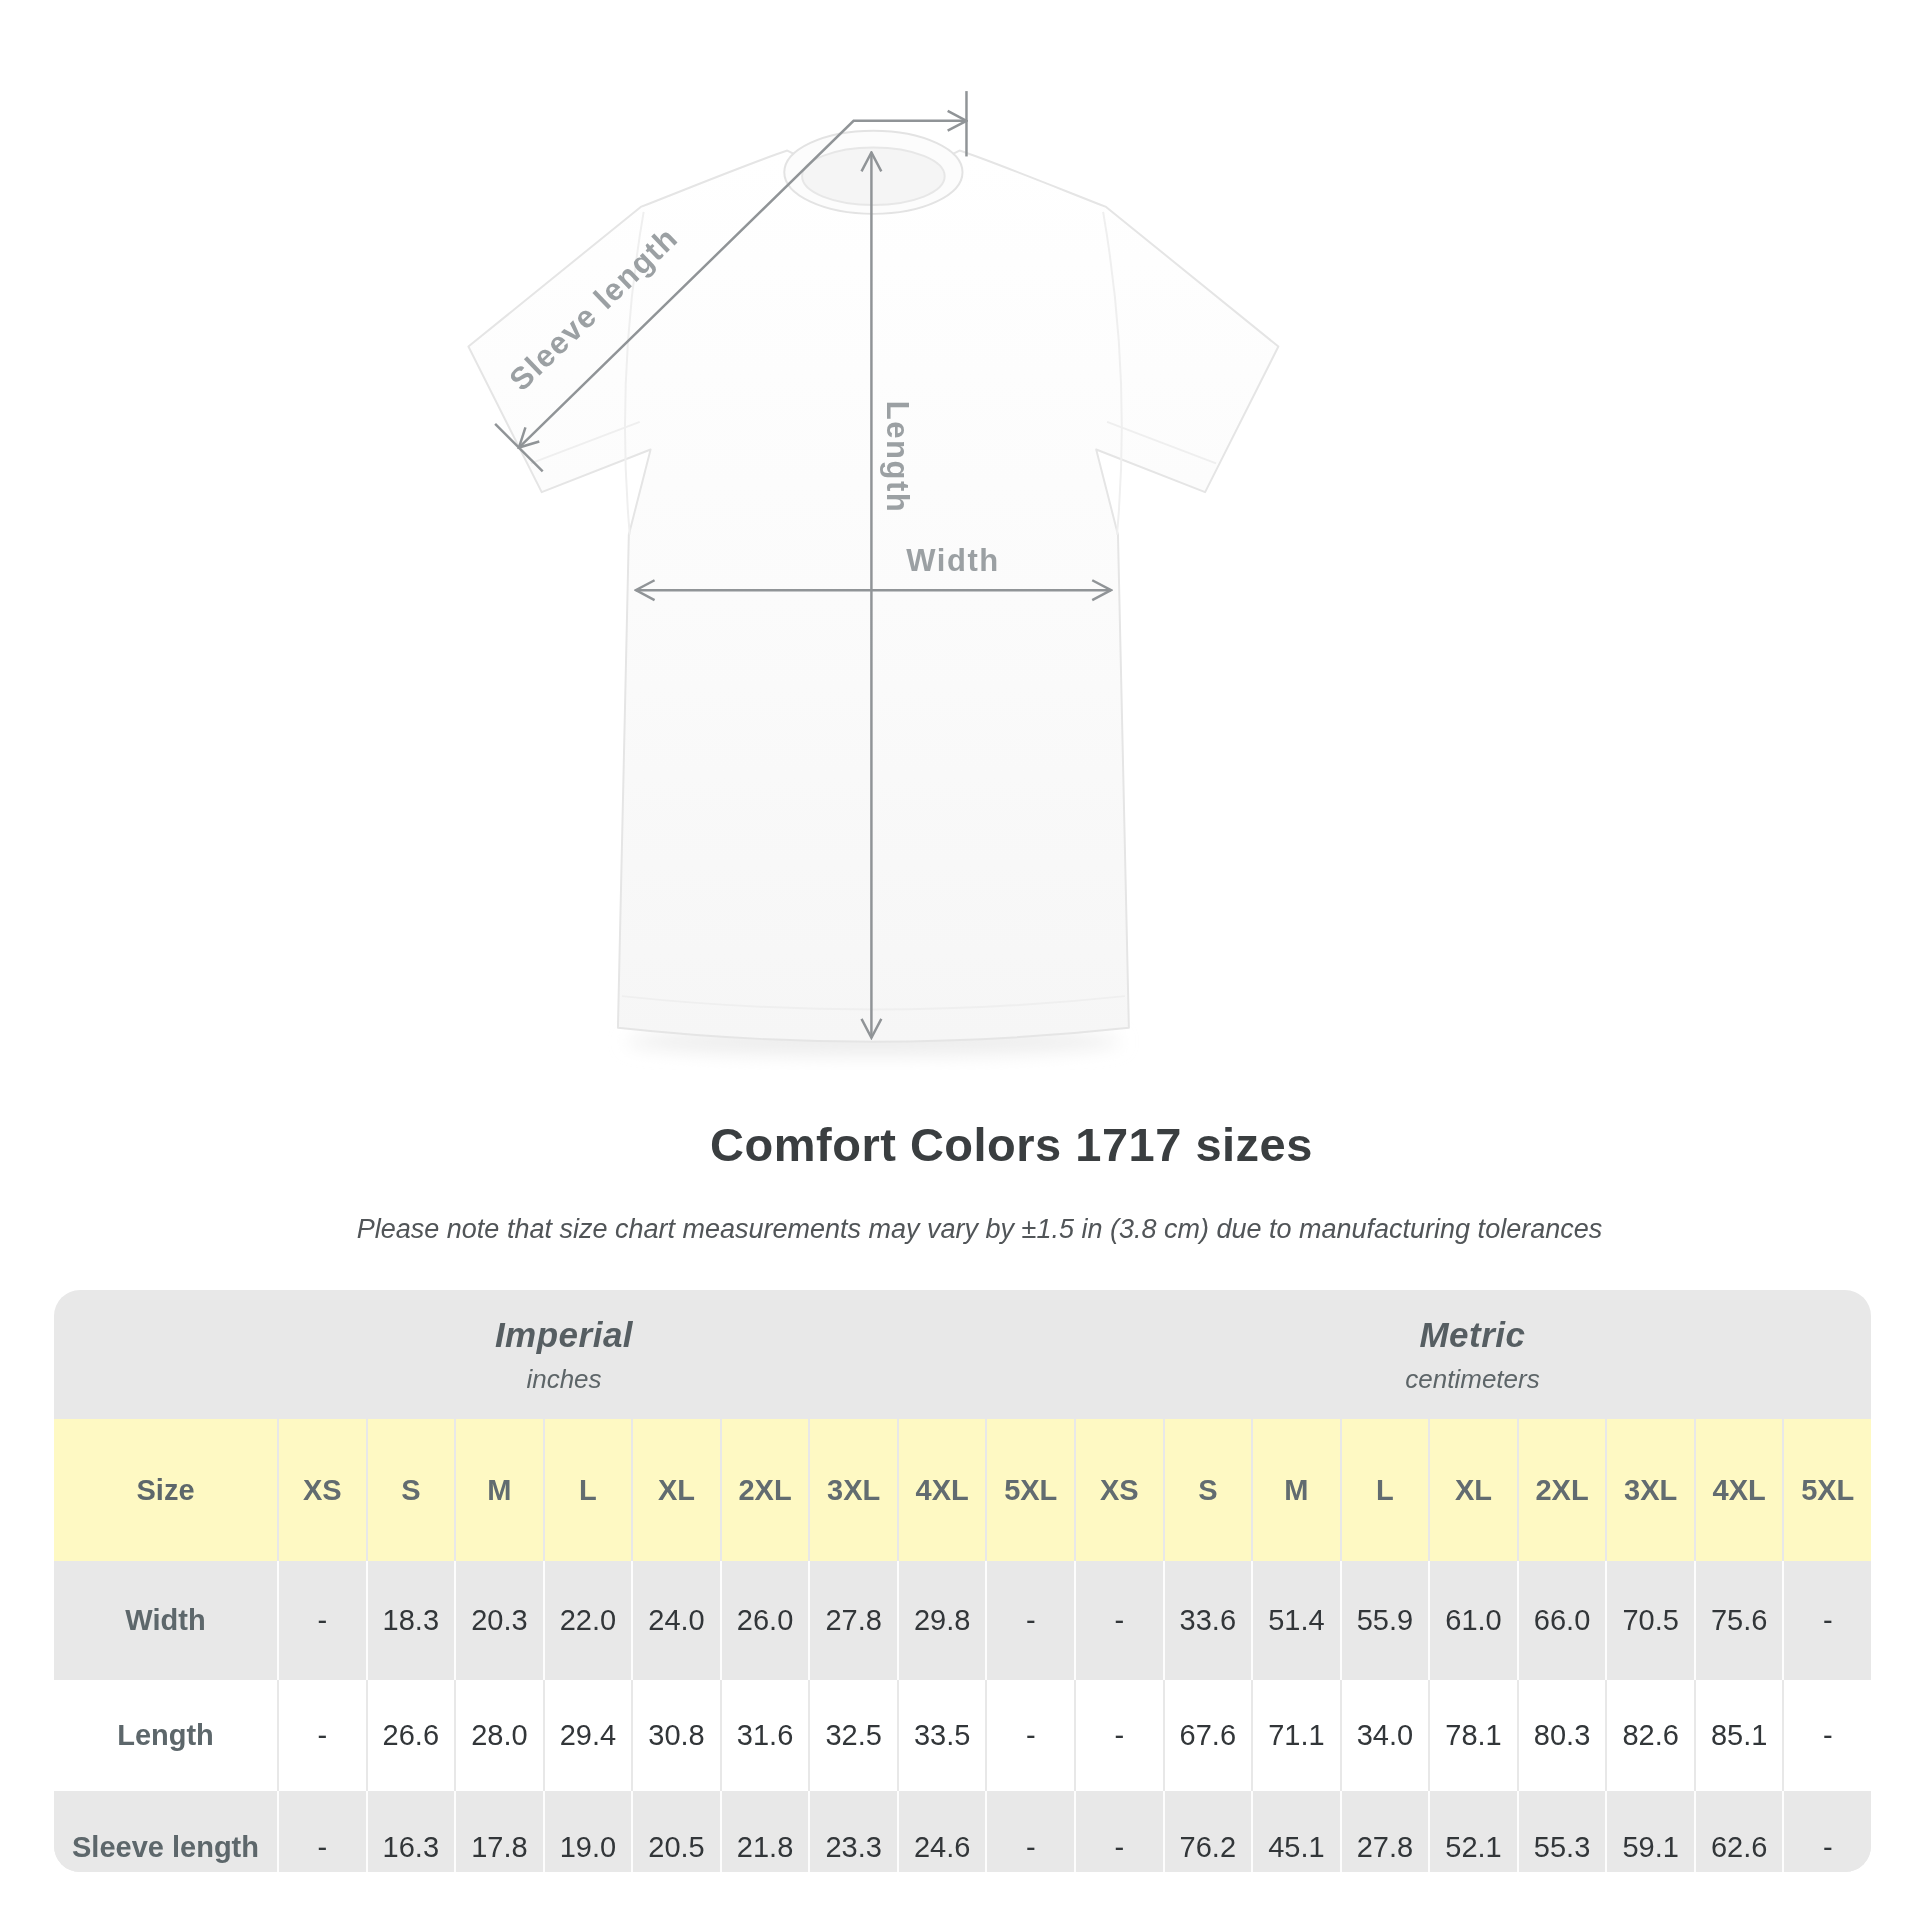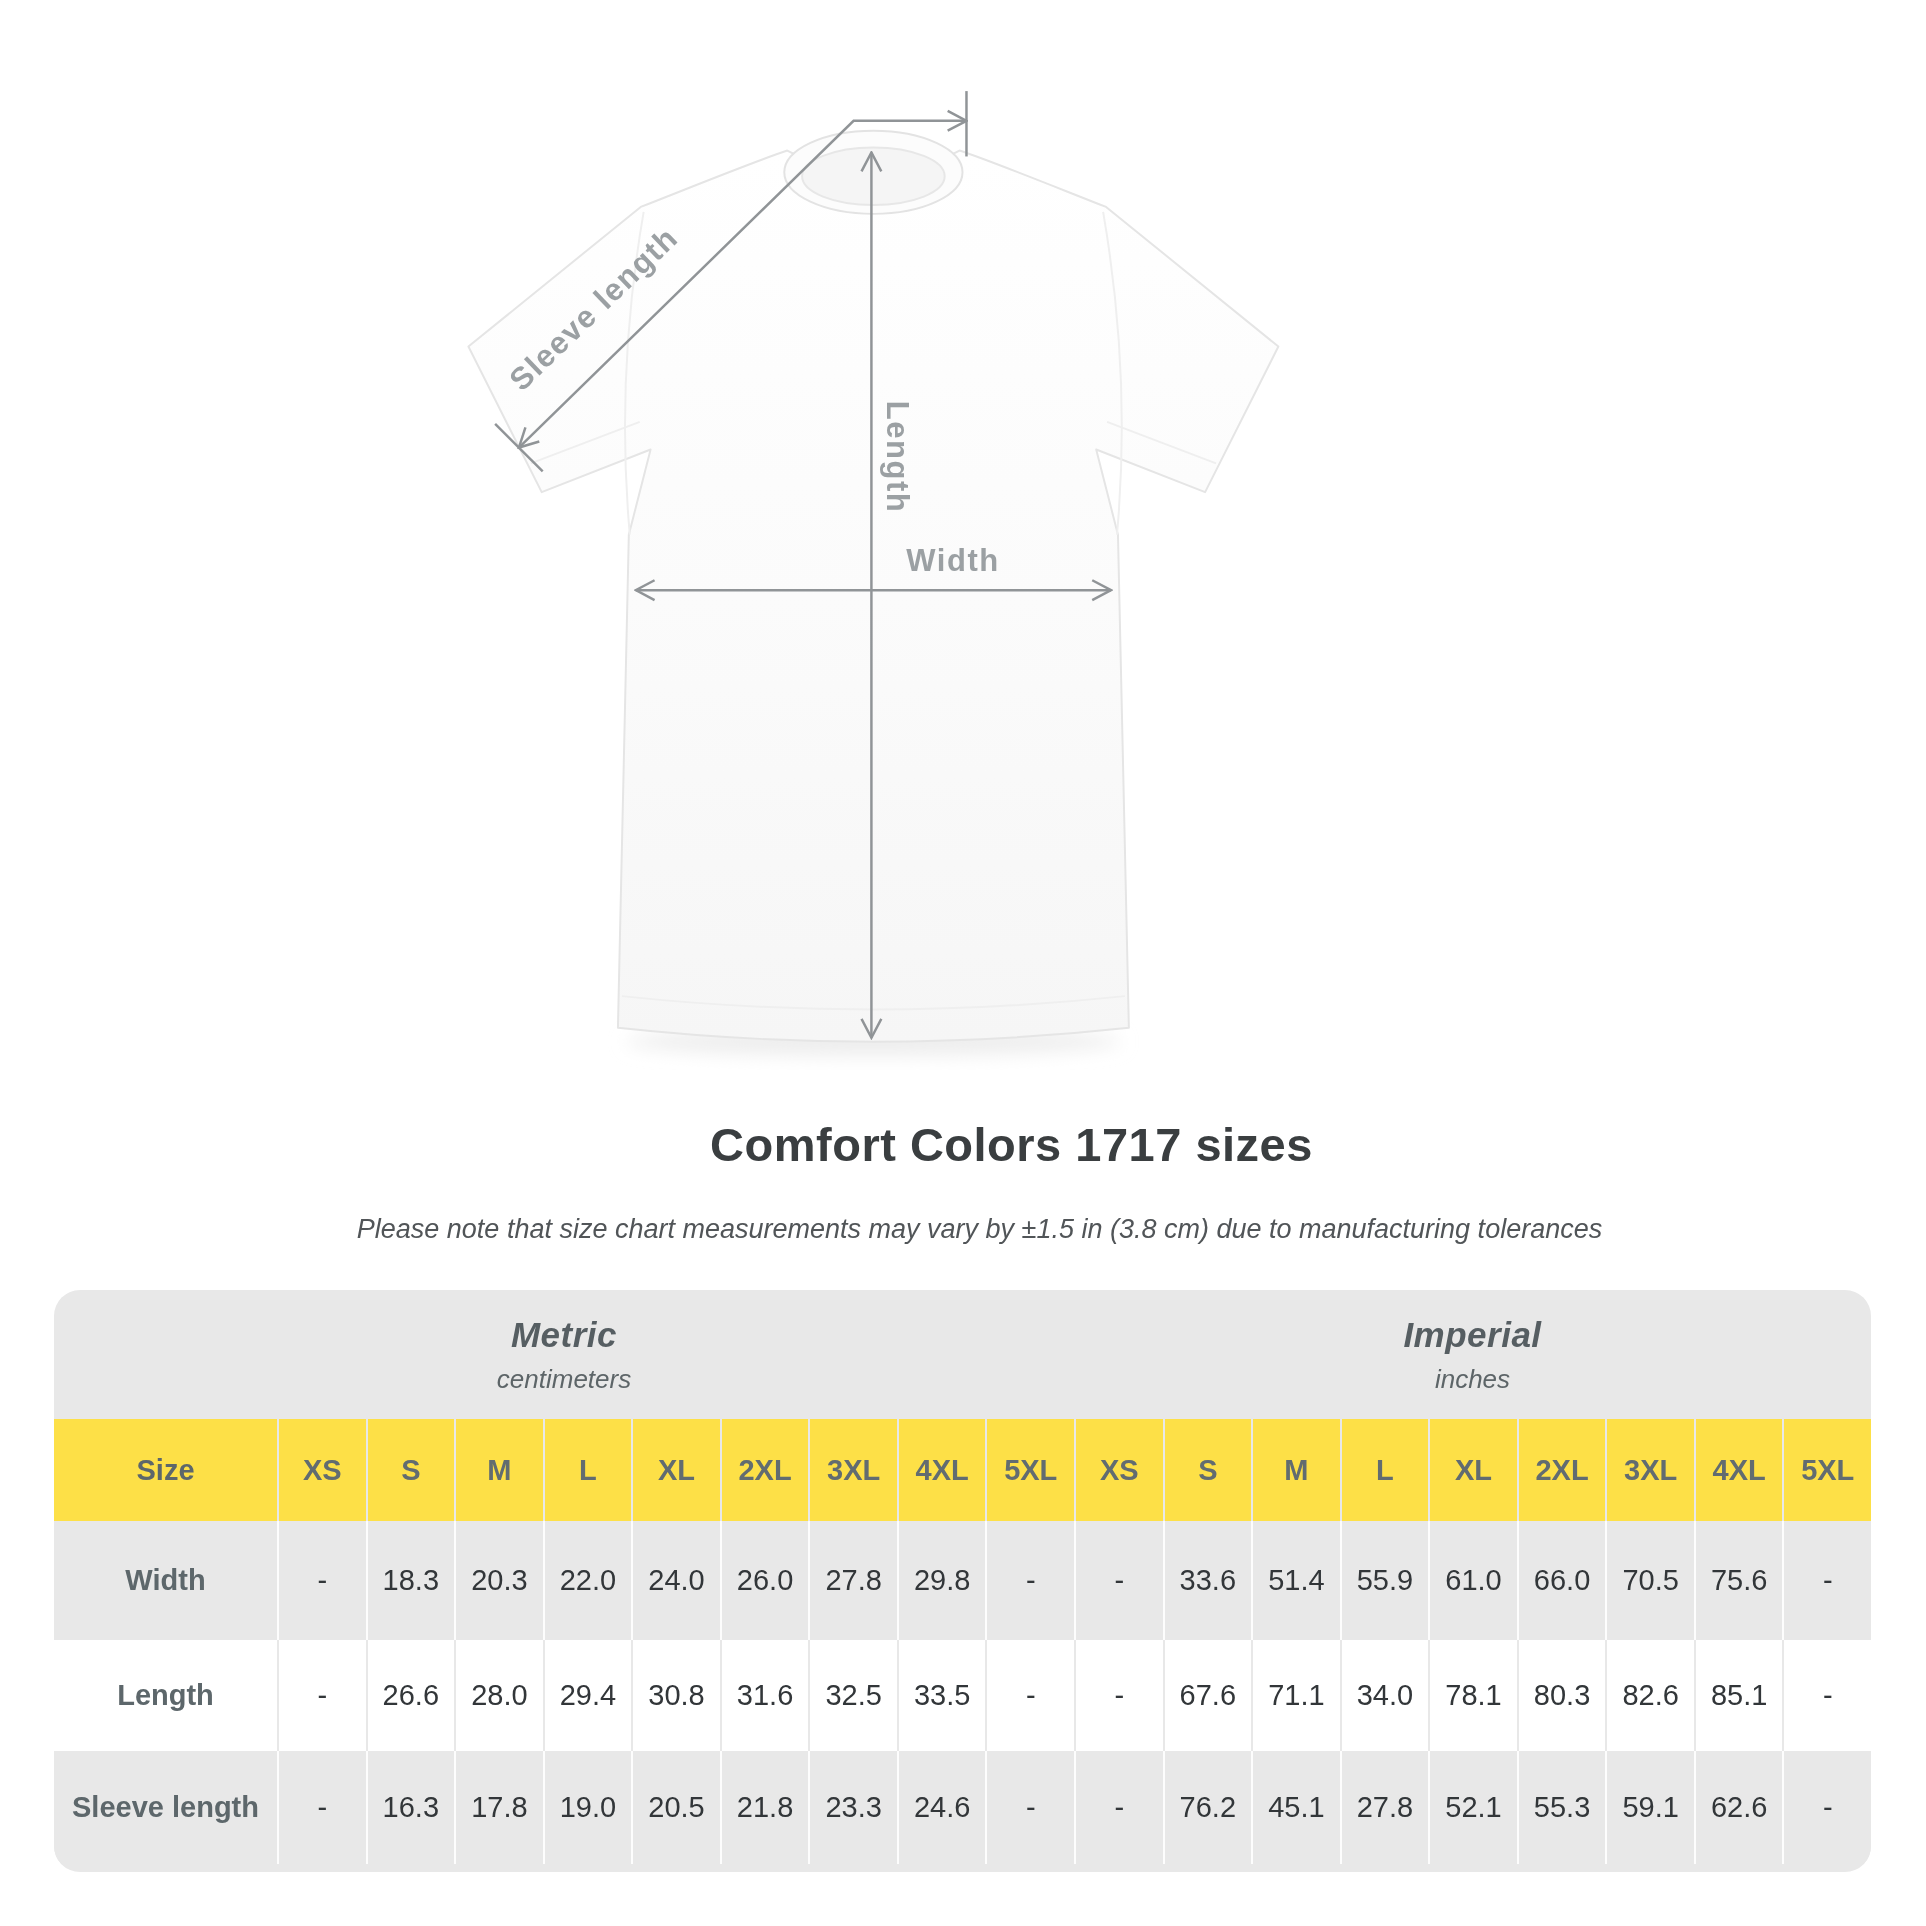--- a/index.html
+++ b/index.html
@@ -38,21 +38,21 @@
   .gl{font-size:35px;font-weight:bold;font-style:italic;color:#565e62;letter-spacing:0.5px;}
   .gs{font-size:26px;font-style:italic;color:#5d6568;}
 
   .trow{display:grid;grid-template-columns:223px repeat(18,1fr);}
   .trow > div{
     display:flex;align-items:center;justify-content:center;
     font-size:29px;color:#323639;
   }
   .trow > div:not(:first-child){border-left:2px solid var(--sep);}
   .trow .rl{font-weight:bold;color:#5d676b;}
-  .sizes{height:102px;background:#fde047;--sep:#e8e8e8;}
+  .sizes{height:142px;background:#fef9c3;--sep:#e8e8e8;}
   .sizes > div{color:#626c70;font-weight:bold;}
   .row-w{height:119px;background:#e8e8e8;--sep:#fdfdfd;}
   .row-l{height:111px;background:#ffffff;--sep:#e8e8e8;}
   .row-s{height:113px;background:#e8e8e8;--sep:#fdfdfd;}
 </style>
 </head>
 <body>
 
 <div class="stage">
 
@@ -107,26 +107,26 @@
   <div class="dlabel length">Length</div>
   <div class="dlabel width">Width</div>
 
   <h1 class="title">Comfort Colors 1717 sizes</h1>
   <p class="subtitle">Please note that size chart measurements may vary by ±1.5 in (3.8 cm) due to manufacturing tolerances</p>
 
   <div class="card">
 
     <div class="gh">
       <div class="gcell">
+        <div class="gl">Imperial</div>
+        <div class="gs">inches</div>
+      </div>
+      <div class="gcell">
         <div class="gl">Metric</div>
         <div class="gs">centimeters</div>
-      </div>
-      <div class="gcell">
-        <div class="gl">Imperial</div>
-        <div class="gs">inches</div>
       </div>
     </div>
 
     <div class="trow sizes">
       <div class="rl">Size</div>
       <div>XS</div>
       <div>S</div>
       <div>M</div>
       <div>L</div>
       <div>XL</div>

